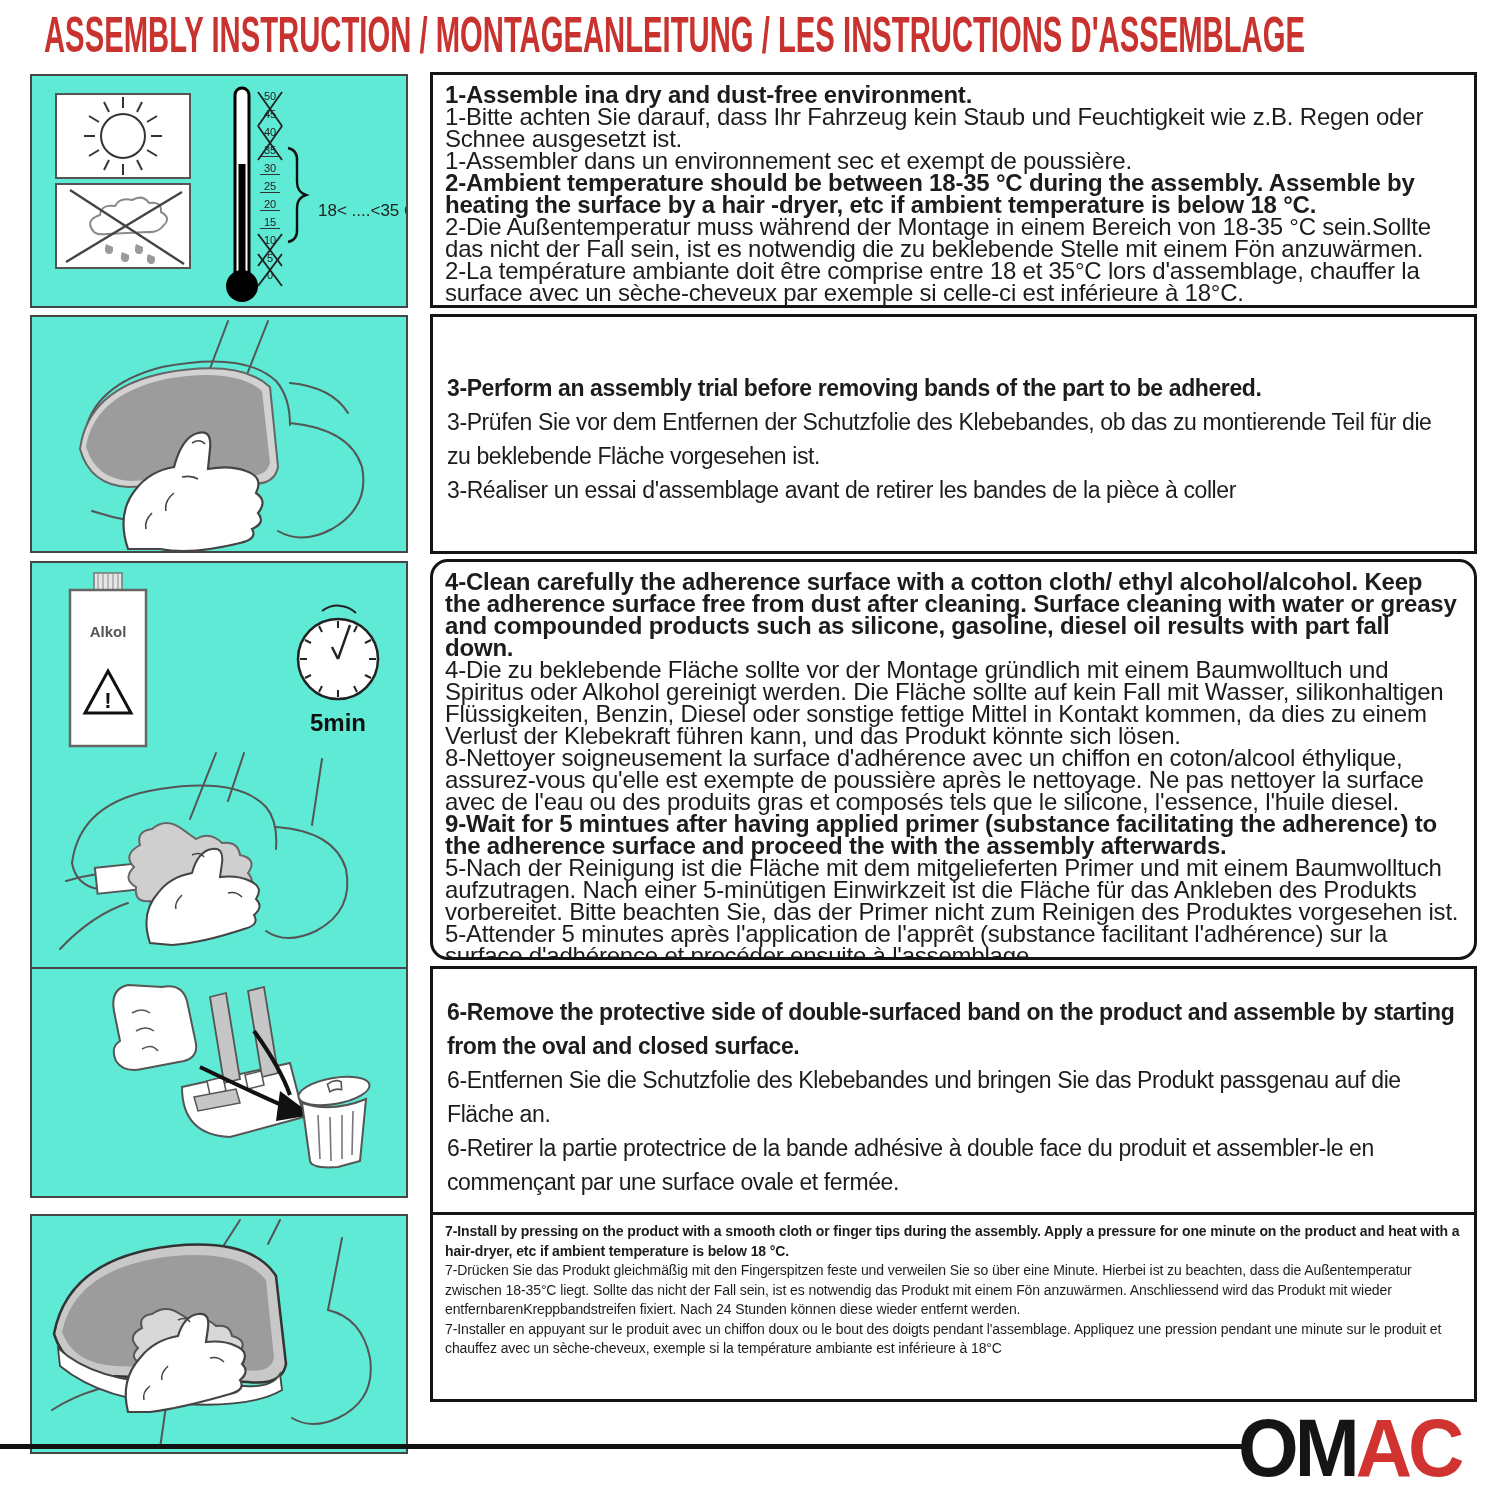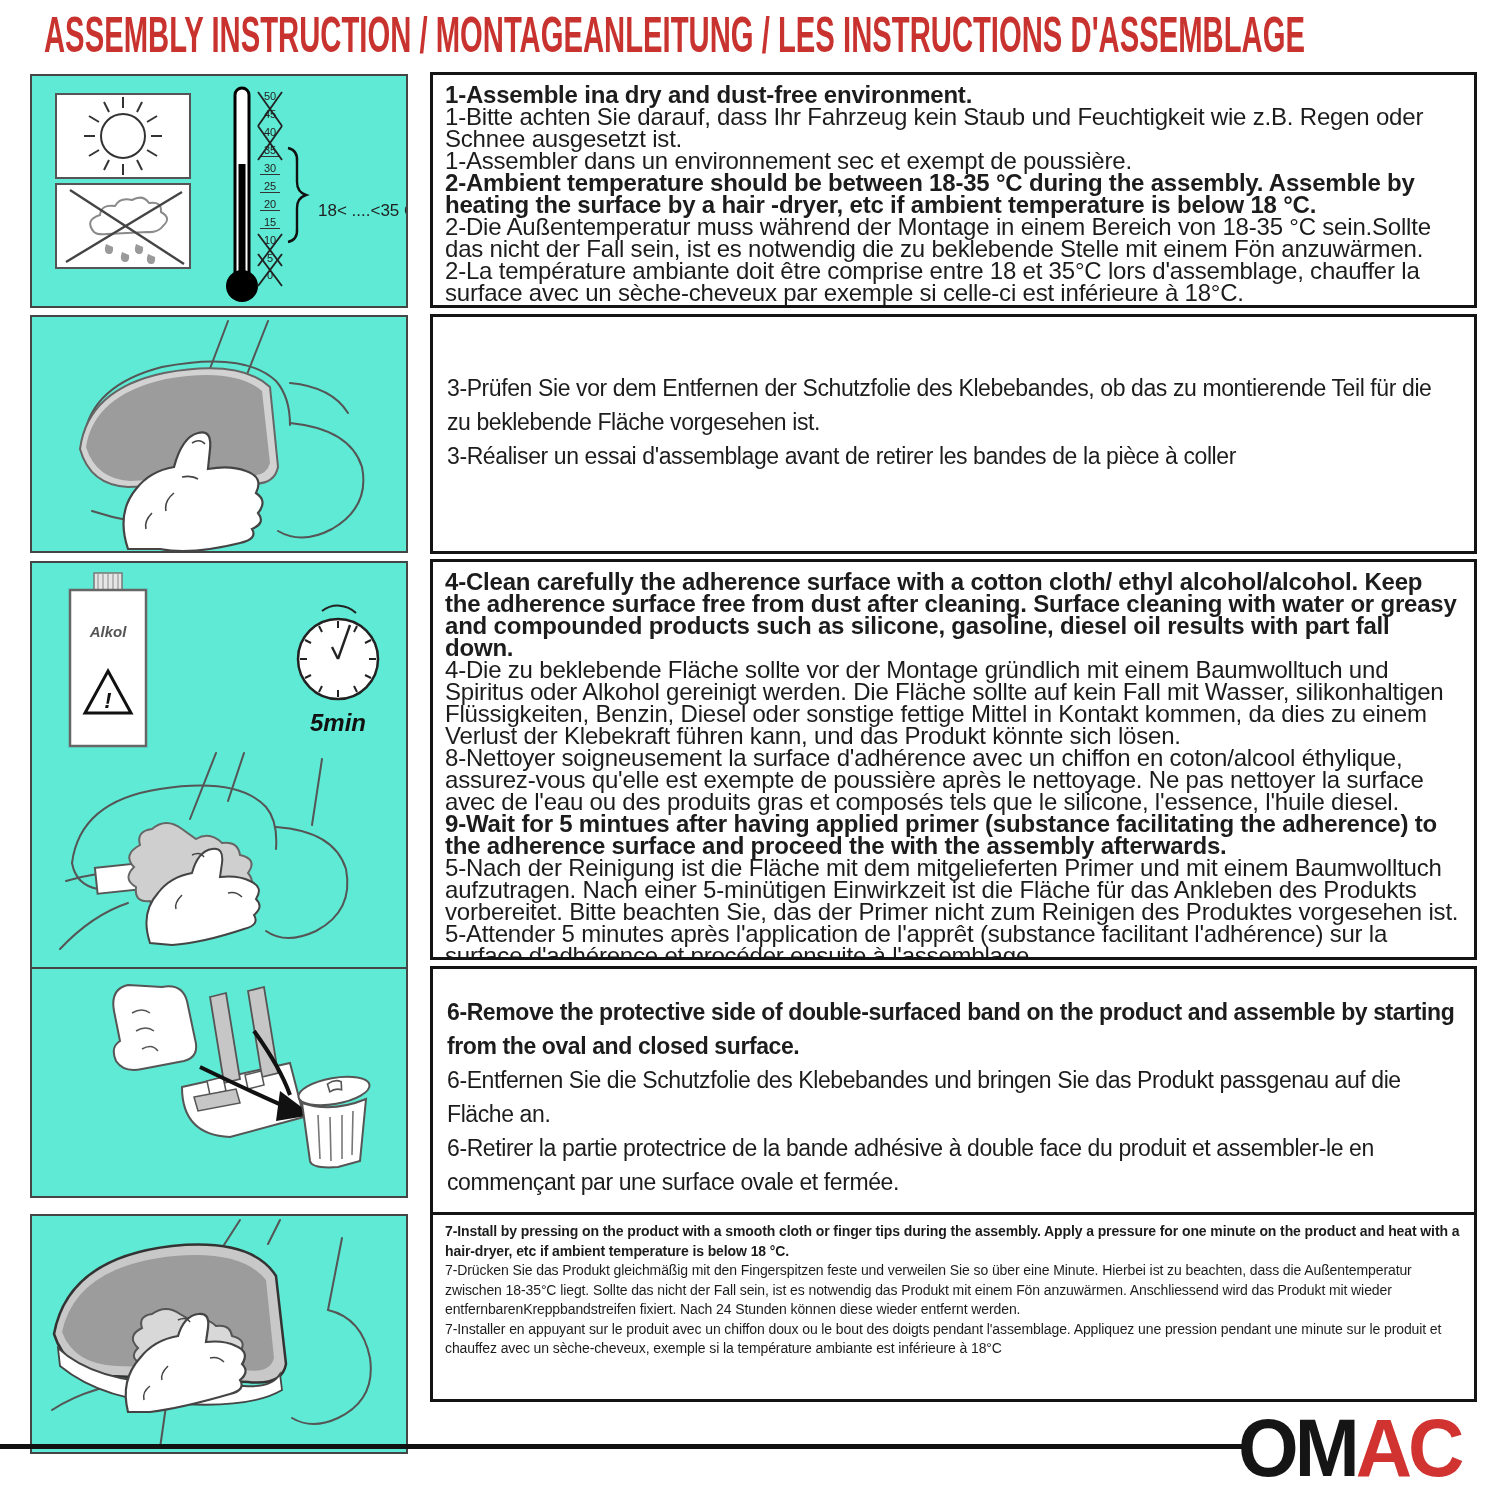--- a/index.html
+++ b/index.html
@@ -123,25 +123,26 @@
     <path d="M96 232 Q84 196 104 172 Q118 154 142 150 Q150 120 166 116 Q180 112 178 132 L176 152 Q198 148 214 154 Q232 160 224 176 Q236 184 226 196 Q234 206 220 212 Q226 222 208 226 Q160 238 128 232 Z" fill="#fff" stroke="#444" stroke-width="2.2"></path>
     <g fill="none" stroke="#444" stroke-width="1.6">
       <path d="M160 126 q8-5 13 1"></path>
       <path d="M142 176 q-10 8-8 18"></path>
       <path d="M120 196 q-8 8-6 16"></path>
       <path d="M150 160 q10-2 16 2"></path>
     </g>
   </svg>
 </div>
 <div class="abs text-box txt-23 pad-top-lg" style="left:430px;top:314px;width:1047px;height:240px;">
+  <p class="b">3-Perform an assembly trial before removing bands of the part to be adhered.</p>
   <p>3-Prüfen Sie vor dem Entfernen der Schutzfolie des Klebebandes, ob das zu montierende Teil für die zu beklebende Fläche vorgesehen ist.</p>
   <p>3-Réaliser un essai d'assemblage avant de retirer les bandes de la pièce à coller</p>
 </div>
 
-<div class="abs illu-box" style="left:30px;top:561px;width:378px;height:428px;font-style:italic;">
+<div class="abs illu-box" style="left:30px;top:561px;width:378px;height:428px;">
   <svg viewBox="0 0 374 394" width="374" height="394">
 
     <g>
       <rect x="62" y="10" width="28" height="17" fill="#e6e6e6" stroke="#777" stroke-width="1.5"></rect>
       <g stroke="#999" stroke-width="1.2">
         <line x1="66" y1="11" x2="66" y2="26"></line>
           <line x1="71" y1="11" x2="71" y2="26"></line>
         <line x1="76" y1="11" x2="76" y2="26"></line>
           <line x1="81" y1="11" x2="81" y2="26"></line>
           <line x1="86" y1="11" x2="86" y2="26"></line>
@@ -187,21 +188,21 @@
     </g>
     <path d="M150 266 q-16-12-30 0 q-16 2-12 16 q-18 10-6 22 q-12 12 2 20 q-2 16 14 14 q4 14 18 8 q12 10 22 0 q16 4 18-10 l22 4 q14 2 12-12 q16-6 6-18 q10-14-8-18 q-2-14-18-12 q-12-12-26-4 z" fill="#cfcfcf" stroke="#666" stroke-width="2"></path>
     <path d="M118 380 Q108 350 126 330 Q138 314 160 310 Q166 288 180 286 Q192 284 190 300 L188 314 Q206 312 218 318 Q232 324 224 336 Q232 344 222 352 Q228 362 212 366 Q170 380 140 382 Z" fill="#fff" stroke="#444" stroke-width="2"></path>
     <g fill="none" stroke="#444" stroke-width="1.5">
       <path d="M160 292 q8-4 12 2"></path>
       <path d="M150 332 q-8 8-6 14"></path>
       <path d="M196 330 q8-2 14 4"></path>
     </g>
   </svg>
 </div>
-<div class="abs text-box txt-18" style="left:430px;top:559px;width:1047px;height:401px;">
+<div class="abs text-box txt-18" style="left:430px;top:559px;width:1047px;height:401px;border-radius:18px;">
   <p class="b">4-Clean carefully the adherence surface with a cotton cloth/ ethyl alcohol/alcohol. Keep the adherence surface free from dust after cleaning. Surface cleaning with water or greasy and compounded products such as silicone, gasoline, diesel oil results with part fall down.</p>
   <p>4-Die zu beklebende Fläche sollte vor der Montage gründlich mit einem Baumwolltuch und Spiritus oder Alkohol gereinigt werden. Die Fläche sollte auf kein Fall mit Wasser, silikonhaltigen Flüssigkeiten, Benzin, Diesel oder sonstige fettige Mittel in Kontakt kommen, da dies zu einem Verlust der Klebekraft führen kann, und das Produkt könnte sich lösen.</p>
   <p>8-Nettoyer soigneusement la surface d'adhérence avec un chiffon en coton/alcool éthylique, assurez-vous qu'elle est exempte de poussière après le nettoyage. Ne pas nettoyer la surface avec de l'eau ou des produits gras et composés tels que le silicone, l'essence, l'huile diesel.</p>
   <p class="b gap-lg">9-Wait for 5 mintues after having applied primer (substance facilitating the adherence) to the adherence surface and proceed the with the assembly afterwards.</p>
   <p>5-Nach der Reinigung ist die Fläche mit dem mitgelieferten Primer und mit einem Baumwolltuch aufzutragen. Nach einer 5-minütigen Einwirkzeit ist die Fläche für das Ankleben des Produkts vorbereitet. Bitte beachten Sie, das der Primer nicht zum Reinigen des Produktes vorgesehen ist.</p>
   <p>5-Attender 5 minutes après l'application de l'apprêt (substance facilitant l'adhérence) sur la surface d'adhérence et procéder ensuite à l'assemblage</p>
 </div>
 
 <div class="abs illu-box" style="left:30px;top:967px;width:378px;height:231px;">
   <svg viewBox="0 0 374 227" width="374" height="227">

